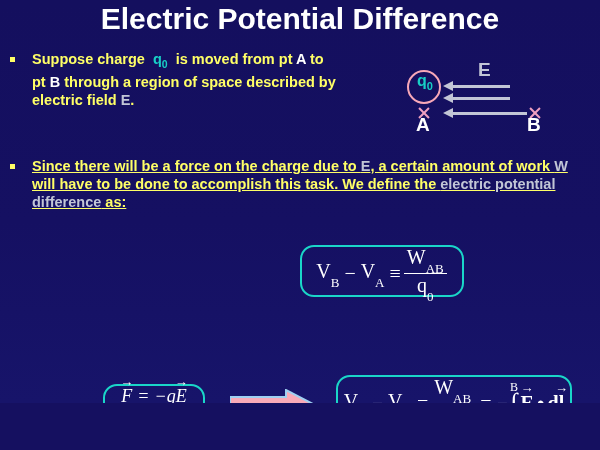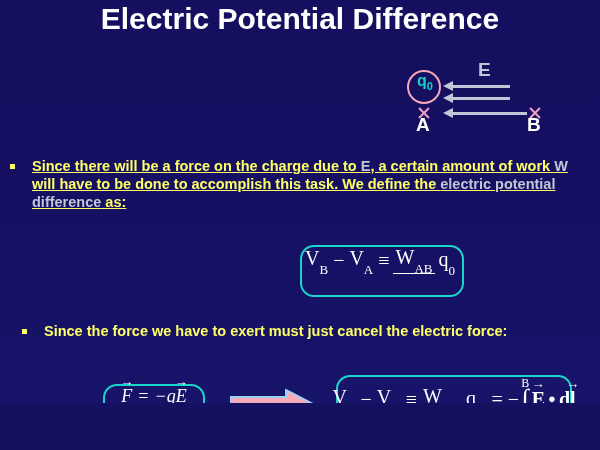--- a/index.html
+++ b/index.html
@@ -192,21 +192,21 @@
     font-size: 20px;
   }
   .eq .sb {
     font-size: 13px;
     vertical-align: sub;
     position: relative;
     top: 4px;
   }
   .frac {
     display: inline-flex;
-    flex-direction: row;
+    flex-direction: column;
     align-items: center;
     justify-content: center;
     vertical-align: middle;
     margin: 0 1px;
   }
   .frac .num {
     border-bottom: 1.5px solid #ffffff;
     padding: 0 3px 1px 3px;
     line-height: 1.05;
   }
@@ -254,30 +254,30 @@
   }
   #block-arrow svg { display: block; }
 </style>
 </head>
 <body>
 
 <div id="slide">
 
   <div id="title">Electric Potential Difference</div>
 
+  <div class="bullet-block" id="bullet1">
+    <span class="bullet-marker"></span>
+    <span class="bullet-text">Suppose charge&nbsp; <span class="hl-cyan">q<span class="sub">0</span></span> &nbsp;is moved from pt <span class="hl-white">A</span> to pt <span class="hl-white">B</span> through a region of space described by electric field <span class="hl-gray">E</span>.</span>
+  </div>
 
   <div class="bullet-block" id="bullet2">
     <span class="bullet-marker"></span>
     <span class="bullet-text">Since there will be a force on the charge due to <span class="hl-gray">E</span>, a certain amount of work <span class="hl-gray">W</span> will have to be done to accomplish this task. We define the <span class="hl-gray">electric potential difference</span> as:</span>
   </div>
 
-  <div class="bullet-block" id="bullet3">
-    <span class="bullet-marker"></span>
-    <span class="bullet-text">Since the force we have to exert must just cancel the electric force:</span>
-  </div>
 
   <div id="diagram">
     <div id="charge-circle"></div>
     <div id="charge-label">q<span class="sub">0</span></div>
 
     <div class="xmark" id="x-a">
         <span></span>
         <span></span>
       </div>
     <div class="xmark" id="x-b">

